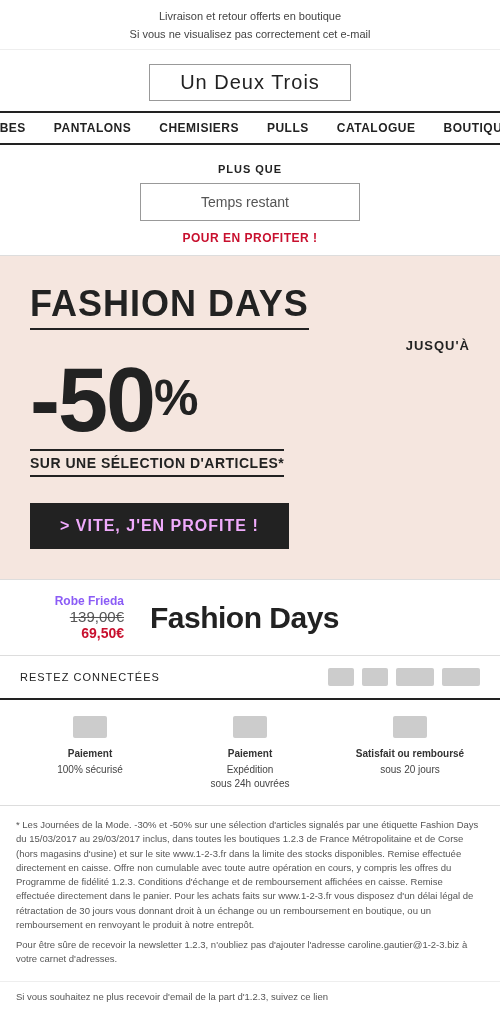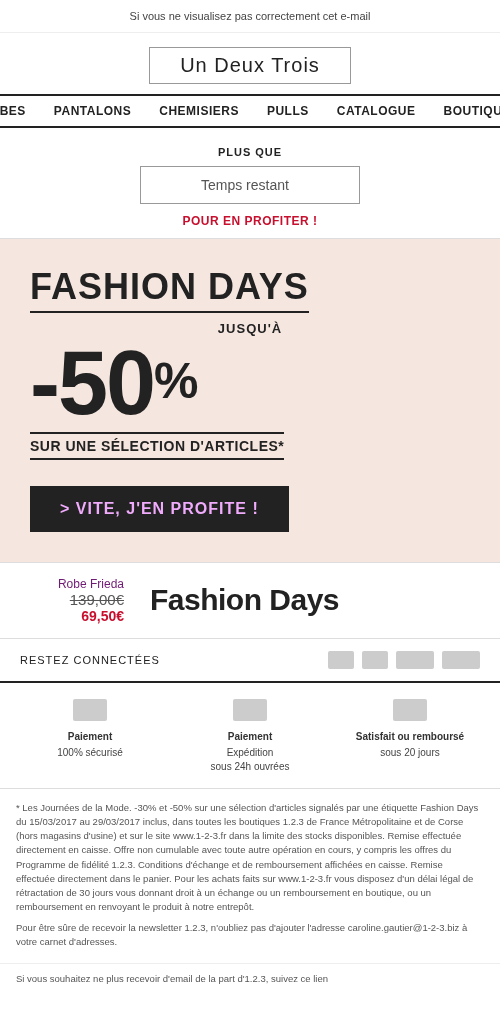--- a/index.html
+++ b/index.html
@@ -100,21 +100,21 @@
       letter-spacing: 1px;
       line-height: 1;
       border-bottom: 2px solid #222;
       padding-bottom: 6px;
       display: inline-block;
       margin-bottom: 8px;
     }
     .jusqu-a {
       font-size: 13px;
       font-weight: bold;
-      text-align: center;
+      text-align: right;
       letter-spacing: 1px;
       margin-bottom: 2px;
     }
     .discount {
       font-size: 90px;
       font-weight: 900;
       color: #222;
       line-height: 1;
       letter-spacing: -2px;
     }
@@ -157,22 +157,22 @@
       gap: 0;
     }
     .product-info {
       text-align: right;
       flex: 0 0 auto;
       padding-right: 16px;
       min-width: 120px;
     }
     .product-name {
       font-size: 12px;
-      color: #701a75;
-      font-weight: normal;
+      color: #8b5cf6;
+      font-weight: bold;
     }
     .price-original {
       font-size: 15px;
       color: #555;
       text-decoration: line-through;
     }
     .price-sale {
       font-size: 14px;
       color: #c8102e;
       font-weight: bold;
@@ -269,20 +269,21 @@
       padding: 8px 16px 16px;
       font-size: 9.5px;
       color: #555;
       line-height: 1.5;
     }
   </style>
 </head>
 <body>
 
 <div class="top-banner">
+  <div>Livraison et retour offerts en boutique</div>
   <div>Si vous ne visualisez pas correctement cet e-mail</div>
 </div>
 
 <div class="logo-section">
   <div class="logo-box">Un Deux Trois</div>
 </div>
 
 <nav class="nav">
   <div class="nav-item">ROBES</div>
   <div class="nav-item">PANTALONS</div>

